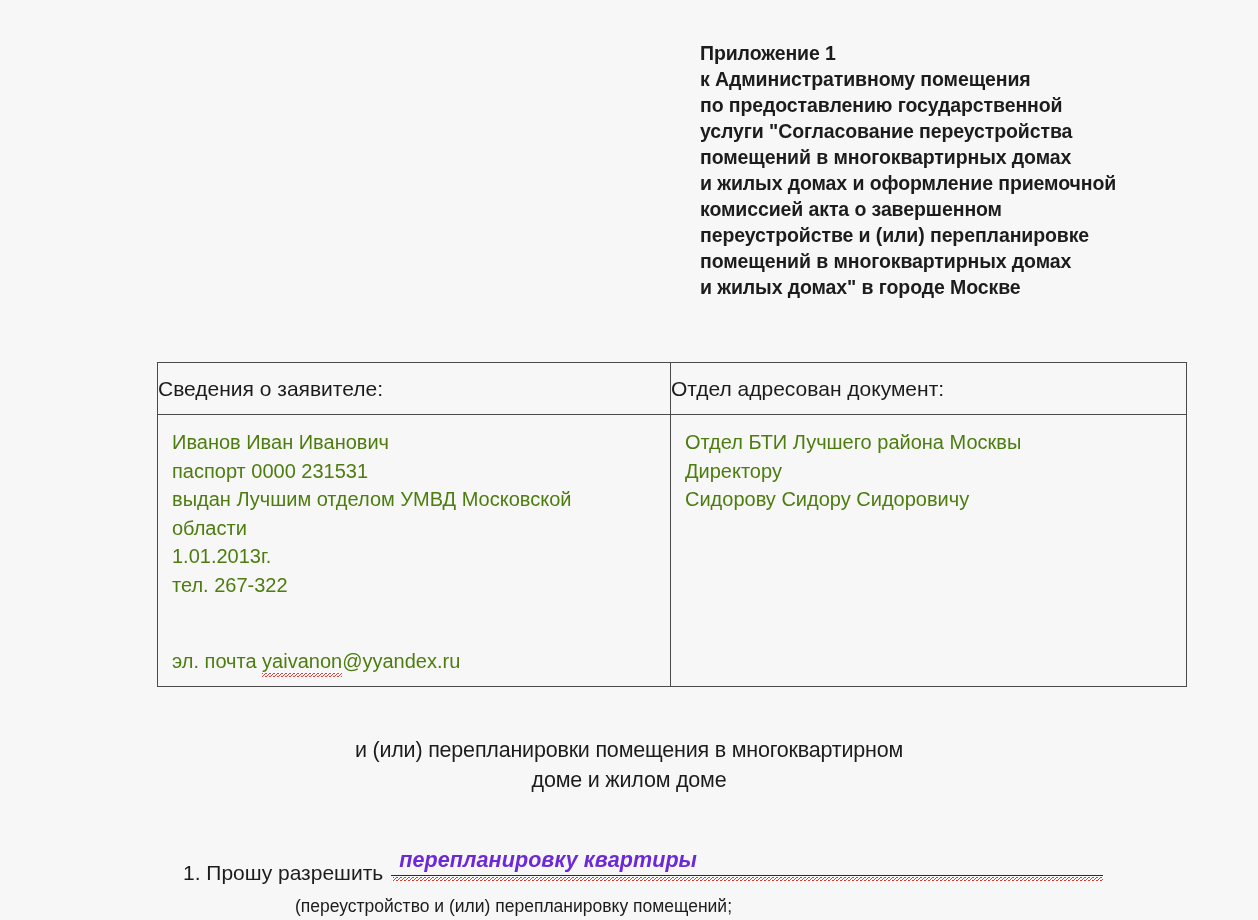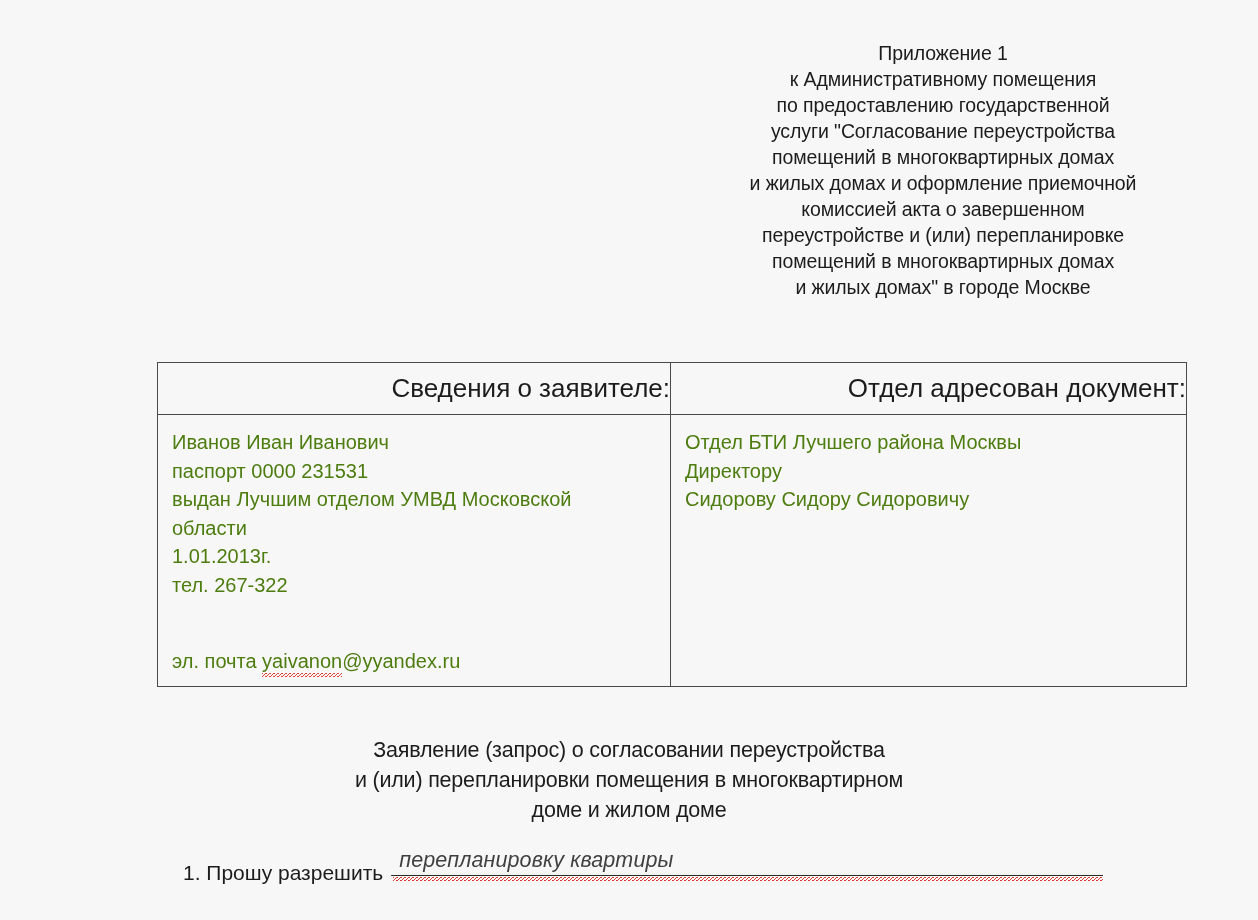--- a/index.html
+++ b/index.html
@@ -20,21 +20,22 @@
     height: 920px;
     box-sizing: border-box;
   }
 
   
   .ref-block {
     position: absolute;
     top: 40px;
     left: 700px;
     width: 486px;
-    text-align: center;
+    text-align: left;
+    font-weight: bold;
   }
   .ref-line {
     font-size: 19.5px;
     line-height: 26px;
     letter-spacing: -0.1px;
     white-space: nowrap;
     color: #1c1c1c;
   }
 
   
@@ -49,23 +50,23 @@
   .info-table td {
     border: 1.6px solid #4a4a4a;
     vertical-align: top;
     padding: 0;
   }
   .col-left  { width: 513px; }
   .col-right { width: 516px; }
 
   .th-cell {
     height: 51px;
-    text-align: right;
+    text-align: left;
     vertical-align: middle !important;
-    font-size: 26px;
+    font-size: 21px;
     color: #1c1c1c;
   }
   .body-cell {
     height: 234px;
     padding: 13px 12px 10px 14px !important;
   }
   .cell-line {
     font-size: 20px;
     line-height: 28.5px;
     white-space: nowrap;
@@ -159,23 +160,23 @@
         rgba(224,58,47,0) 1.1px, rgba(224,58,47,0) 2.2px
       );
     background-size: 4px 4px;
     background-repeat: repeat-x;
   }
   .fill-value {
     position: absolute;
     left: 8px;
     bottom: 7px;
     font-size: 21.5px;
-    font-weight: normal;
+    font-weight: bold;
     font-style: italic;
-    color: #404040;
+    color: #6d28d9;
     letter-spacing: 0.1px;
     margin-top: 16px;
   }
   .item-caption {
     margin-top: 8px;
     padding-left: 112px;
     font-size: 17.5px;
     line-height: 22px;
     color: #1c1c1c;
     white-space: nowrap;
@@ -222,29 +223,29 @@
         <td class="body-cell">
           <div class="cell-line">Отдел БТИ Лучшего района Москвы</div>
           <div class="cell-line">Директору</div>
           <div class="cell-line">Сидорову Сидору Сидоровичу</div>
         </td>
       </tr>
     </tbody>
   </table>
 
   <div class="doc-title">
-    <div class="t-line">Заявление (запрос) о согласовании переустройства</div>
     <div class="t-line">и (или) перепланировки помещения в многоквартирном</div>
     <div class="t-line">доме и жилом доме</div>
   </div>
 
   <div class="form-item">
     <div class="item-row">
       <span class="item-label">1. Прошу разрешить</span>
       <span class="fill-wrap">
         <span class="fill-rule"></span>
         <span class="fill-squiggle"></span>
         <span class="fill-value">перепланировку квартиры</span>
       </span>
     </div>
+    <div class="item-caption">(переустройство и (или) перепланировку помещений;</div>
   </div>
 
 </div>
 
 </body></html>

